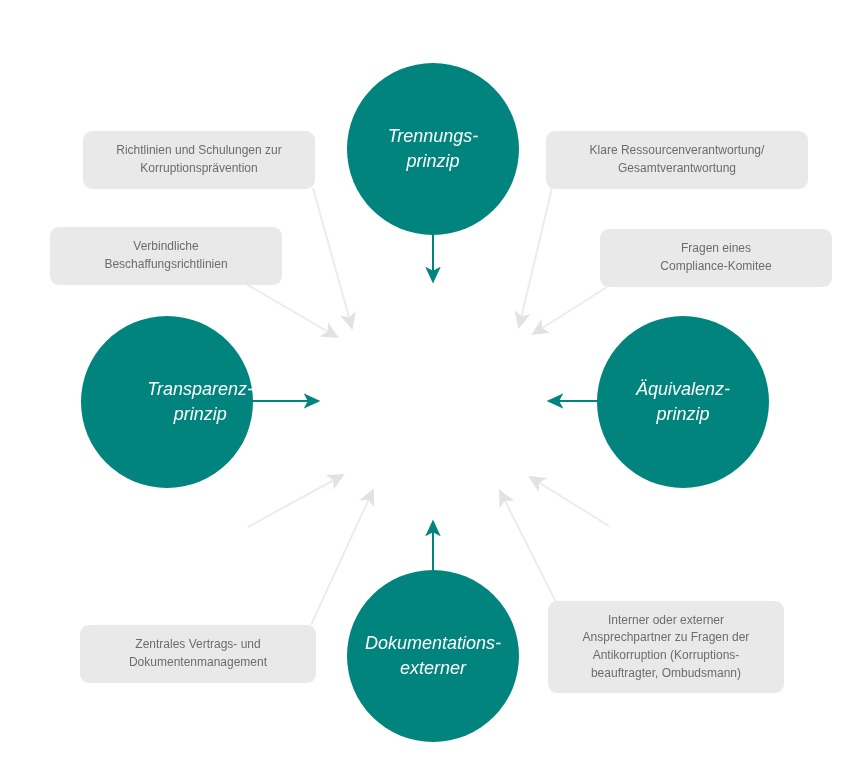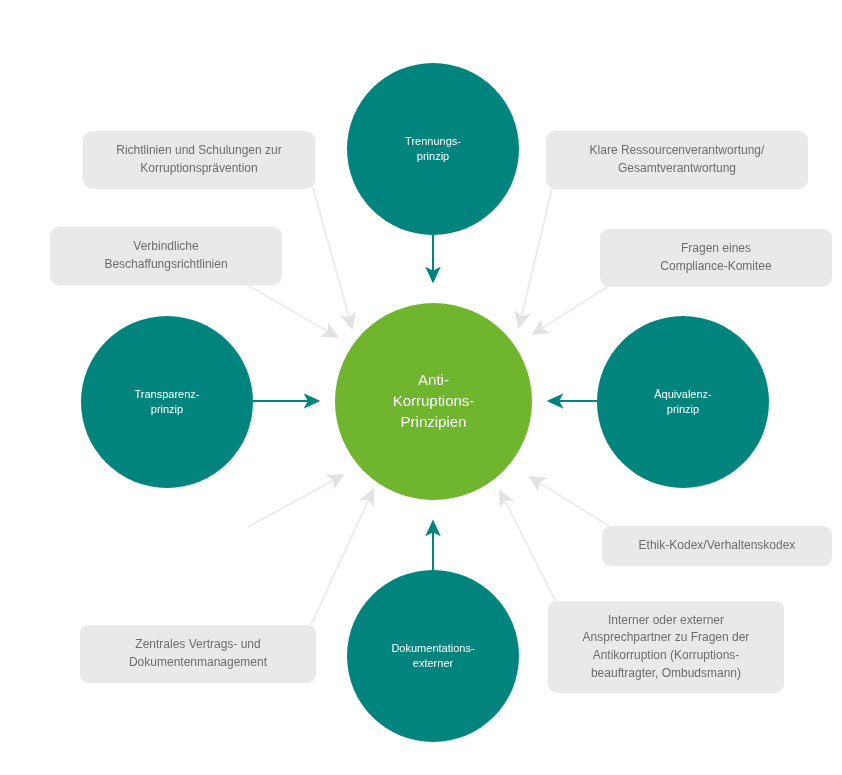--- a/index.html
+++ b/index.html
@@ -41,21 +41,22 @@
     display: block;
     white-space: pre-line;
     line-height: 1.38;
   }
   .circle-center {
     background: #6fb52d;
     font-size: 15px;
   }
   .circle-node {
     background: #00847d;
-    font-size: 11px;
+    font-size: 18px;
+    font-style: italic;
   }
 
   .note {
     position: absolute;
     background: #e9e9e9;
     color: #6c6c6c;
     border-radius: 9px;
     display: flex;
     align-items: center;
     justify-content: center;
@@ -104,32 +105,27 @@
 
     <line x1="433" y1="224" x2="433" y2="281" stroke="#00847d" stroke-width="2" marker-end="url(#arrow-teal)"></line>
 
     <line x1="252" y1="401" x2="318" y2="401" stroke="#00847d" stroke-width="2" marker-end="url(#arrow-teal)"></line>
 
     <line x1="609" y1="401" x2="549" y2="401" stroke="#00847d" stroke-width="2" marker-end="url(#arrow-teal)"></line>
 
     <line x1="433" y1="585" x2="433" y2="522" stroke="#00847d" stroke-width="2" marker-end="url(#arrow-teal)"></line>
   </svg>
 
-  <div class="circle circle-center" style="left:335px; top:303px; width:197px; height:197px;">
-    <span class="clabel">Anti-
-Korruptions-
-Prinzipien</span>
-  </div>
 
   <div class="circle circle-node" style="left:347px; top:63px; width:172px; height:172px;">
     <span class="clabel">Trennungs-
 prinzip</span>
   </div>
 
-  <div class="circle circle-node" style="left:81px; top:316px; width:172px; height:172px;">
+  <div class="circle circle-node" style="left:81px; top:316px; width:172px; height:172px;justify-content:flex-end;">
     <span class="clabel">Transparenz-
 prinzip</span>
   </div>
 
   <div class="circle circle-node" style="left:597px; top:316px; width:172px; height:172px;">
     <span class="clabel">Äquivalenz-
 prinzip</span>
   </div>
 
   <div class="circle circle-node" style="left:347px; top:570px; width:172px; height:172px;">
@@ -151,23 +147,20 @@
     <span class="ntext">Verbindliche
 Beschaffungsrichtlinien</span>
   </div>
 
   <div class="note" style="left:600px; top:229px; width:232px; height:58px;">
     <span class="ntext">Fragen eines
 Compliance-Komitee</span>
   </div>
 
 
-  <div class="note" style="left:602px; top:526px; width:230px; height:40px;">
-    <span class="ntext">Ethik-Kodex/Verhaltenskodex</span>
-  </div>
 
   <div class="note" style="left:80px; top:625px; width:236px; height:58px;">
     <span class="ntext">Zentrales Vertrags- und
 Dokumentenmanagement</span>
   </div>
 
   <div class="note" style="left:548px; top:601px; width:236px; height:92px;">
     <span class="ntext">Interner oder externer
 Ansprechpartner zu Fragen der
 Antikorruption (Korruptions-

